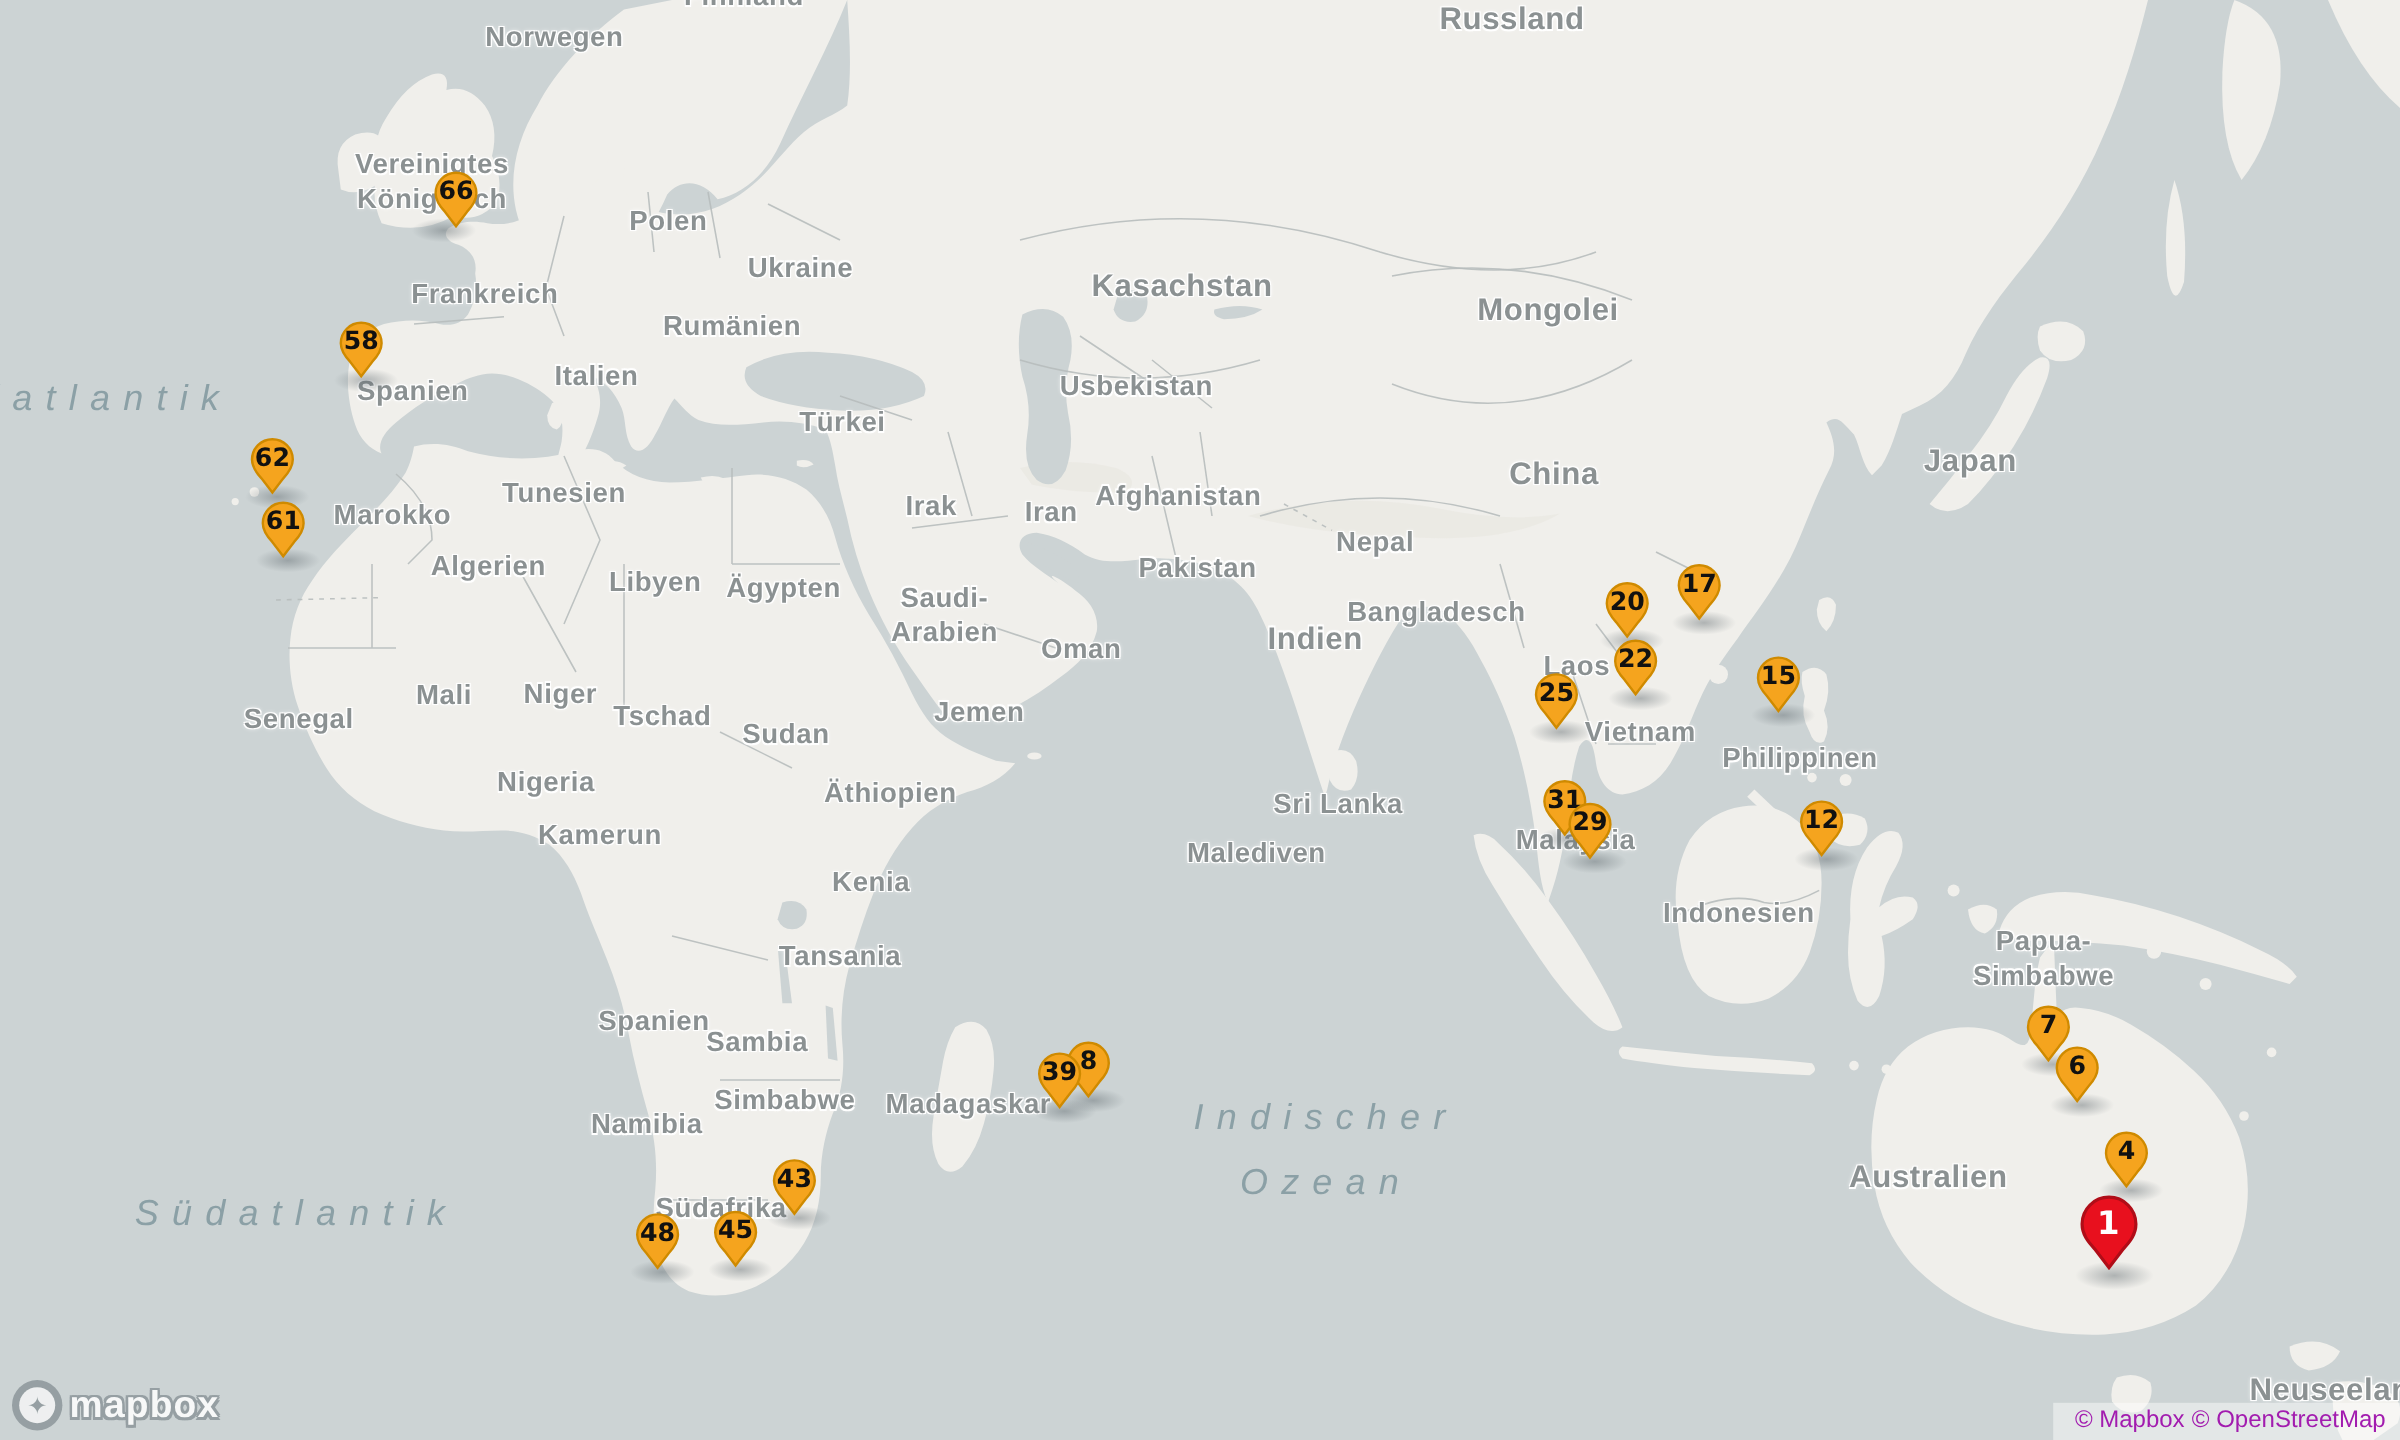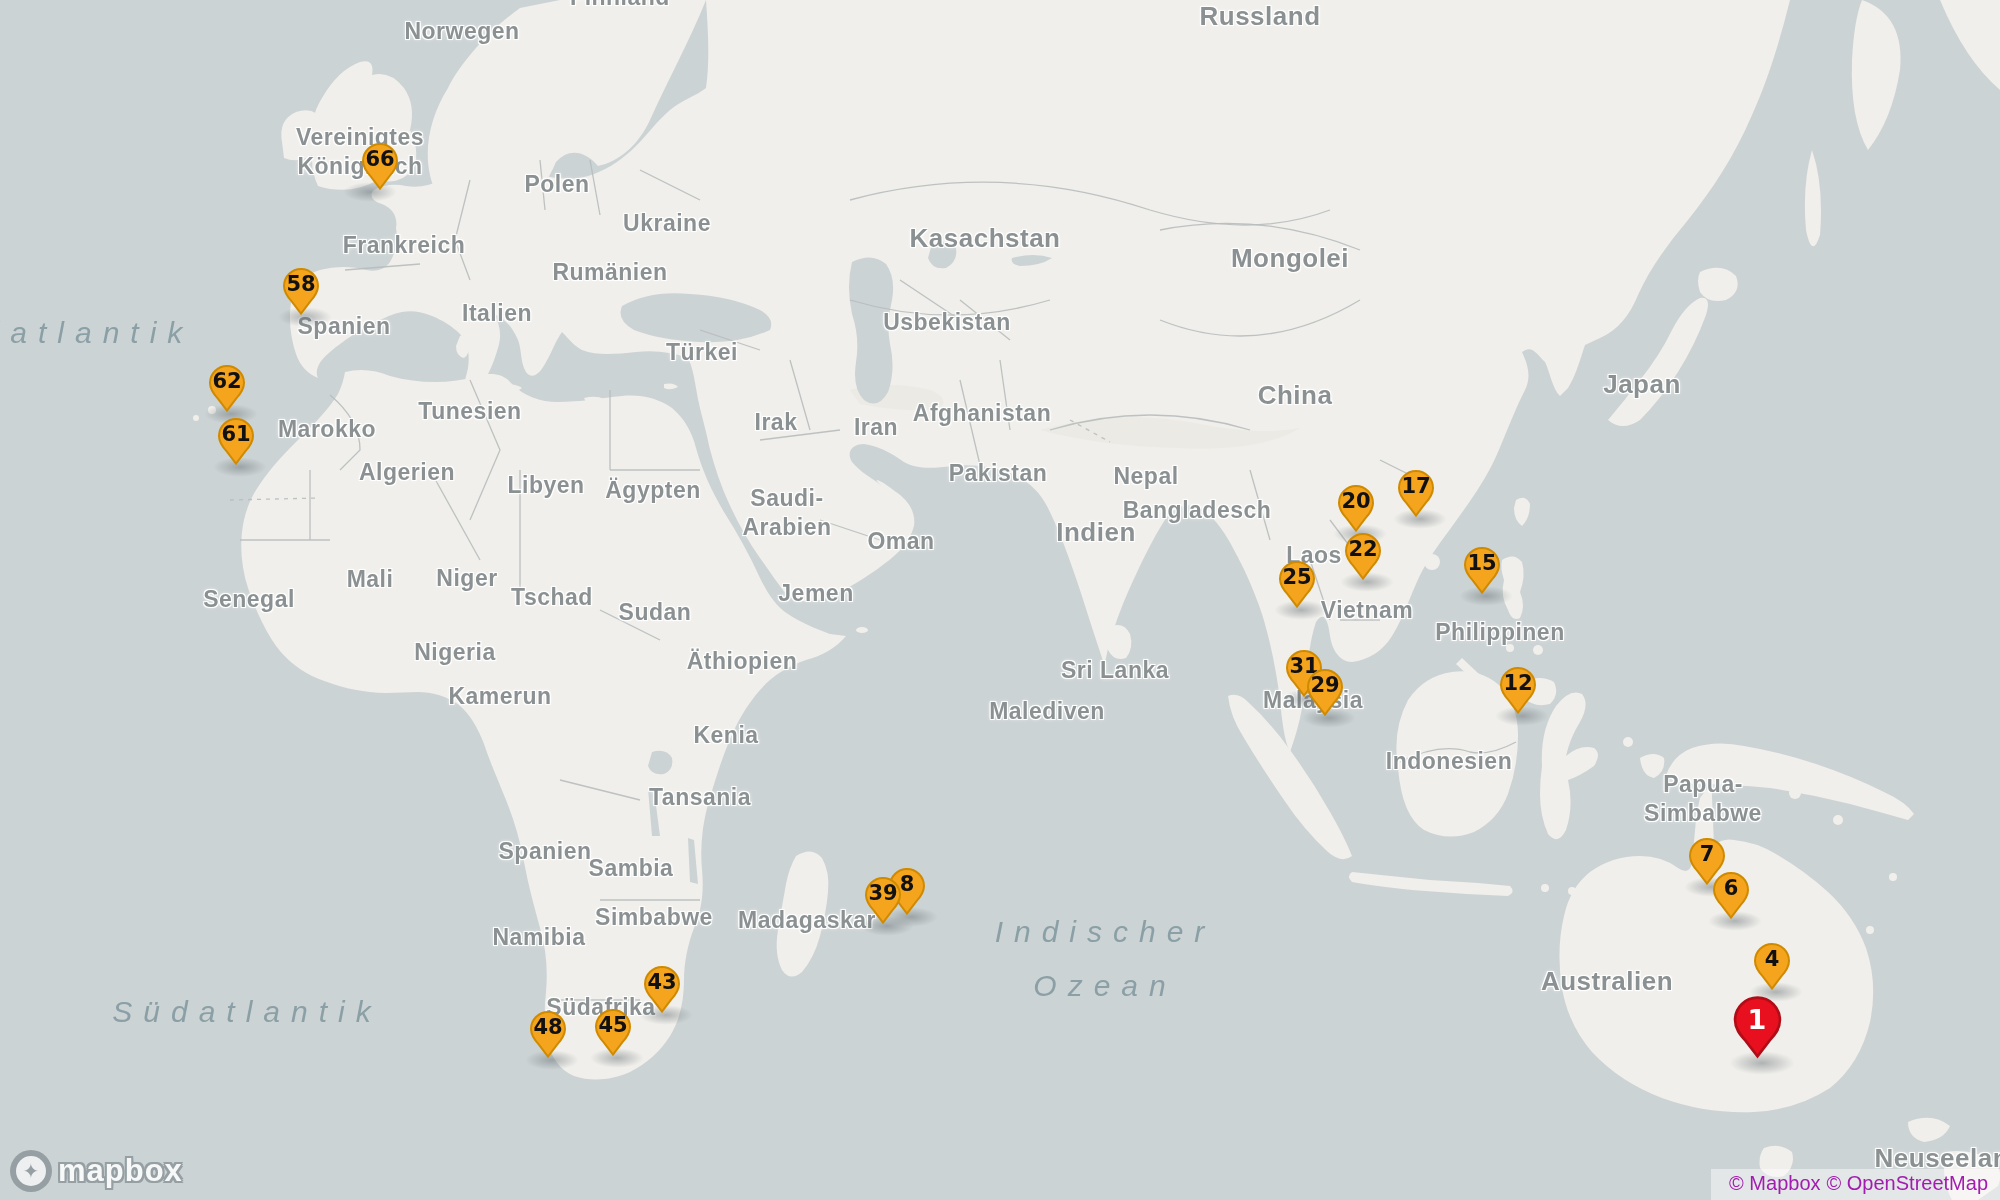--- a/index.html
+++ b/index.html
@@ -184,21 +184,21 @@
       <div class="country-label lg" style="left: 1642px; top: 384px;">Japan</div>
       <div class="country-label" style="left: 327px; top: 429px;">Marokko</div>
       <div class="country-label" style="left: 470px; top: 411px;">Tunesien</div>
       <div class="country-label" style="left: 407px; top: 472px;">Algerien</div>
       <div class="country-label" style="left: 546px; top: 485px;">Libyen</div>
       <div class="country-label" style="left: 653px; top: 490px;">Ägypten</div>
       <div class="country-label" style="left: 776px; top: 422px;">Irak</div>
       <div class="country-label" style="left: 876px; top: 427px;">Iran</div>
       <div class="country-label" style="left: 982px; top: 413px; text-align: right;">Afghanistan</div>
       <div class="country-label" style="left: 998px; top: 473px;">Pakistan</div>
-      <div class="country-label" style="left: 1146px; top: 476px;">Nepal</div>
+      <div class="country-label" style="left: 1146px; top: 452px;">Nepal</div>
       <div class="country-label" style="left: 787px; top: 498px;">Saudi-</div>
       <div class="country-label" style="left: 787px; top: 527px;">Arabien</div>
       <div class="country-label" style="left: 901px; top: 541px;">Oman</div>
       <div class="country-label" style="left: 816px; top: 593px;">Jemen</div>
       <div class="country-label lg" style="left: 1096px; top: 532px;">Indien</div>
       <div class="country-label" style="left: 1197px; top: 510px;">Bangladesch</div>
       <div class="country-label" style="left: 370px; top: 579px;">Mali</div>
       <div class="country-label" style="left: 467px; top: 578px;">Niger</div>
       <div class="country-label" style="left: 552px; top: 597px;">Tschad</div>
       <div class="country-label" style="left: 655px; top: 612px;">Sudan</div>

